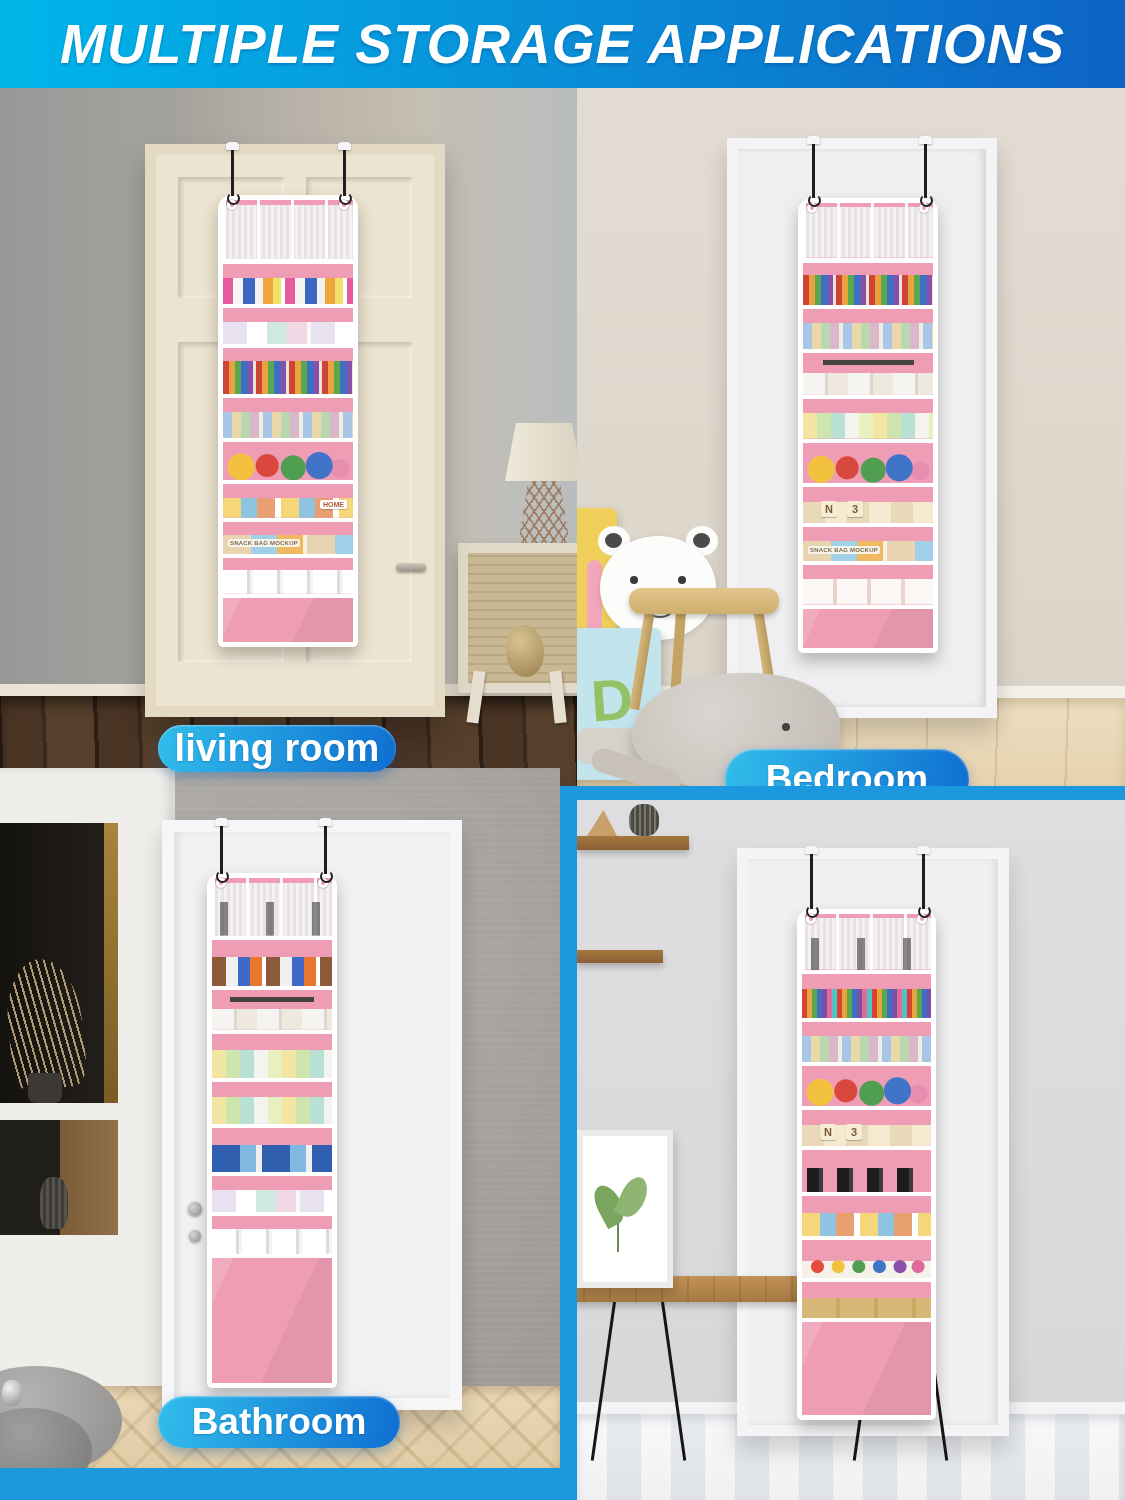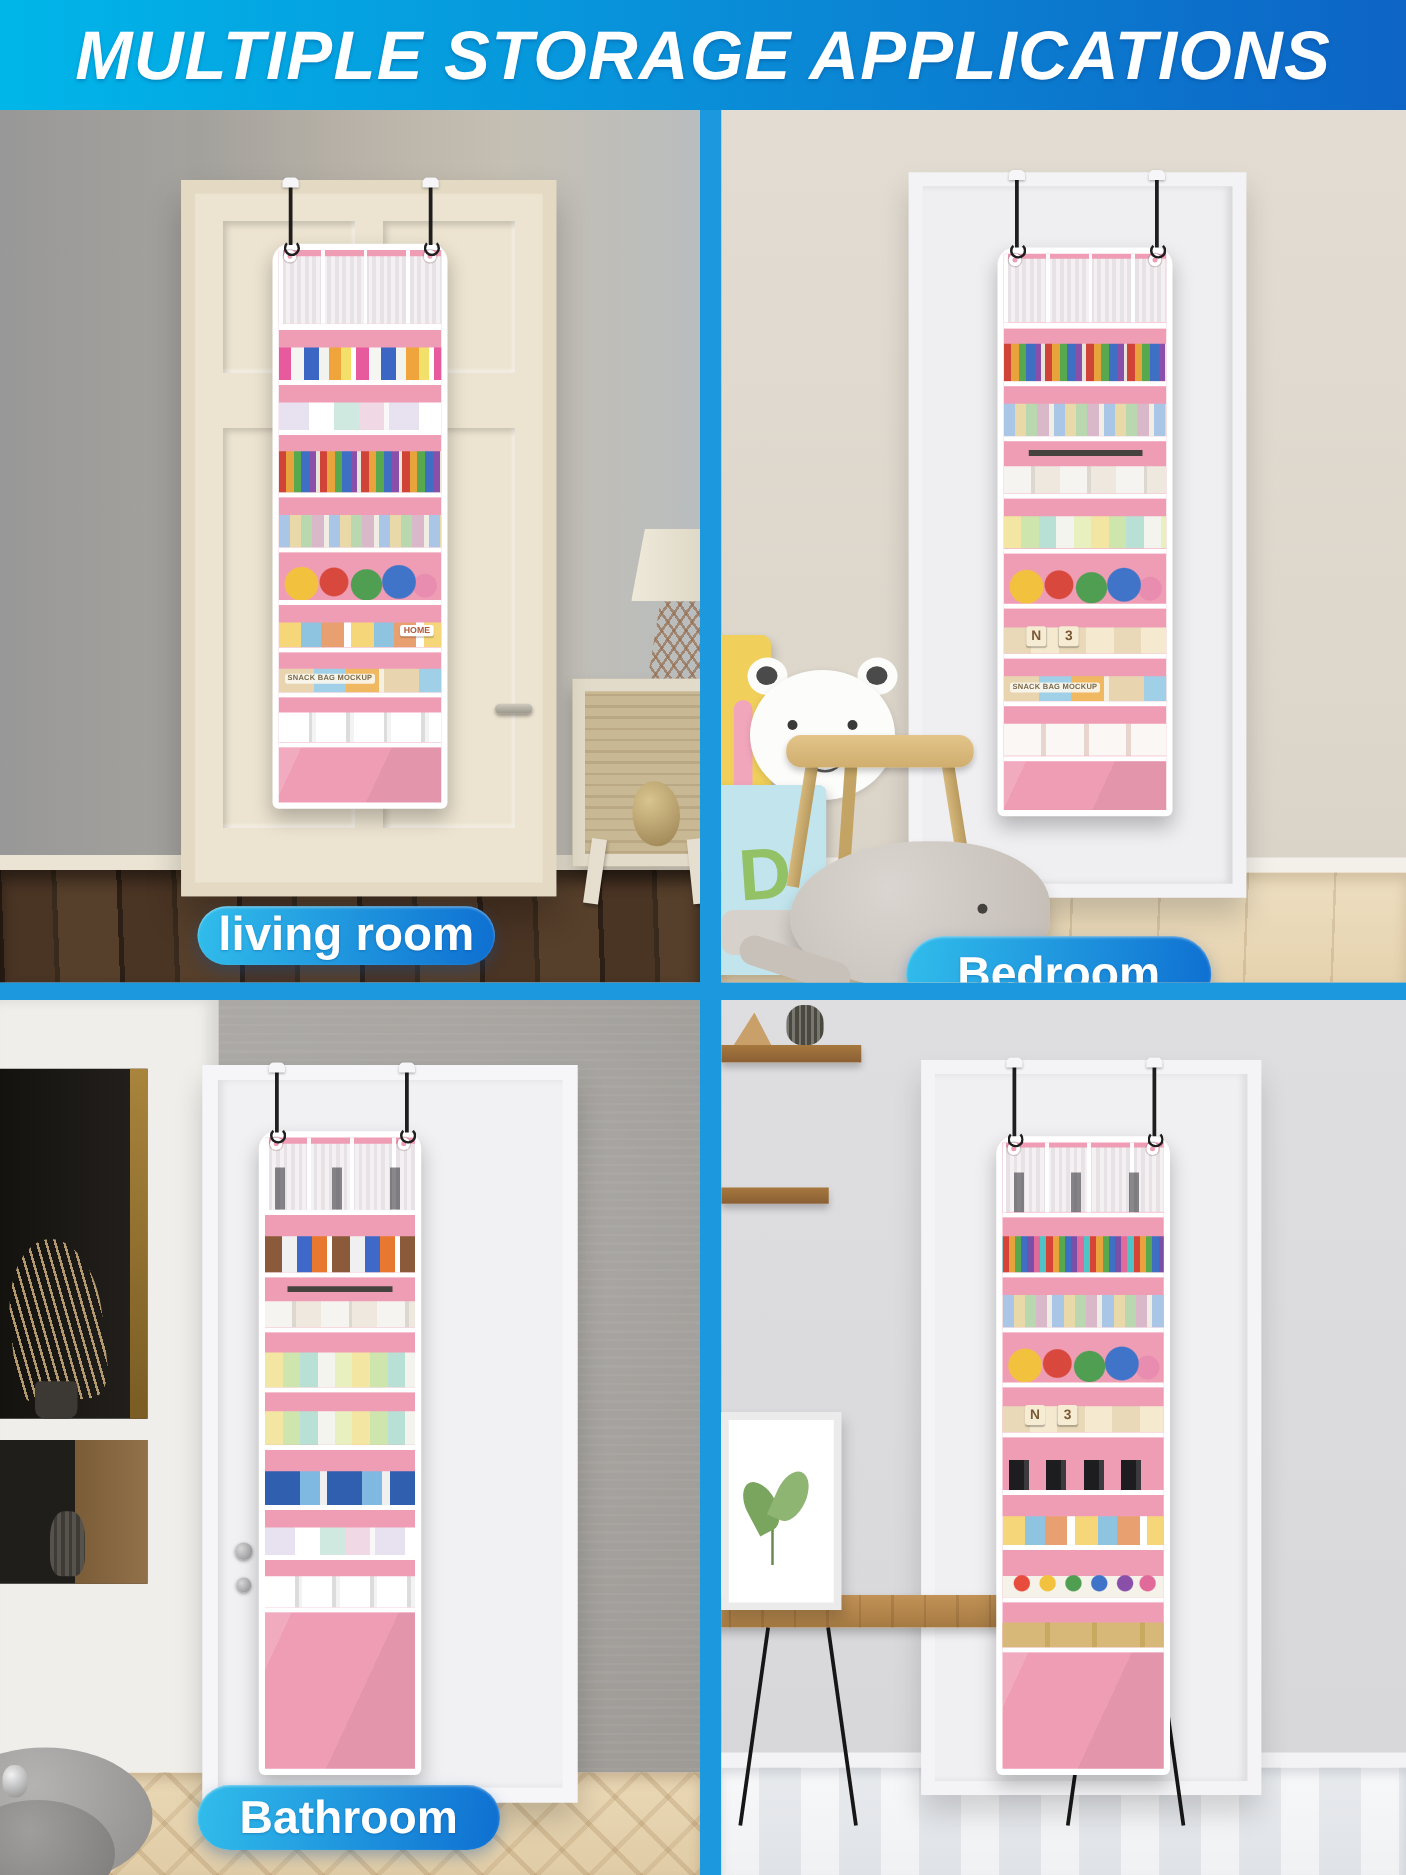--- a/index.html
+++ b/index.html
@@ -8,23 +8,23 @@
   
   .header{position:absolute;left:0;top:0;width:1125px;height:88px;
     background:linear-gradient(90deg,var(--header-g1,#00b6e9) 0%,#0a8ad6 55%,var(--header-g2,#0d64c5) 100%);
     display:flex;align-items:center;justify-content:center;}
   .title{color:#fff;font-size:55px;font-style:italic;font-weight:600;letter-spacing:1px;
     text-shadow:0 2px 3px rgba(0,60,130,.35);white-space:nowrap;}
 
   
   .grid{position:absolute;left:0;top:88px;width:1125px;height:1412px;background:var(--divider,#1b98de);}
   .scene{position:absolute;overflow:hidden;}
-  .q1{left:0;top:0;width:560px;height:698px;background:linear-gradient(90deg,#9c9c9c 0%,#a3a19c 28%,#b6b0a6 48%,#c5bfb3 72%,#b9bdbe 100%);}
+  .q1{left:0;top:0;width:560px;height:698px;background:linear-gradient(90deg,#9c9c9c 0%,#a3a19c 28%,#b6b0a6 48%,#c5bfb3 72%,#b9bdbe 100%);padding-left:24px;}
   .q2{left:577px;top:0;width:548px;height:698px;background:linear-gradient(180deg,#e3dcd2 0%,#ddd6cb 70%,#d8d1c6 100%);}
-  .q3{left:0;top:712px;width:560px;height:700px;background:
+  .q3{left:0;top:680px;width:560px;height:700px;background:
       radial-gradient(ellipse at 75% 25%,rgba(255,255,255,.10),transparent 60%),
       repeating-linear-gradient(0deg,rgba(255,255,255,.04) 0 2px,transparent 2px 7px),
       linear-gradient(90deg,#b0aeaa 0%,#a5a29e 55%,#9e9b97 100%);}
   .q4{left:577px;top:712px;width:548px;height:700px;background:linear-gradient(180deg,#dedee1 0%,#d9d9dc 75%,#d5d5d8 100%);}
   .div-v{position:absolute;left:560px;top:0;width:17px;height:1412px;}
   .div-h{position:absolute;left:0;top:698px;width:1125px;height:14px;}
 
   
   .floor{position:absolute;left:0;right:0;bottom:0;}
   .q1 .floor{height:90px;background:

